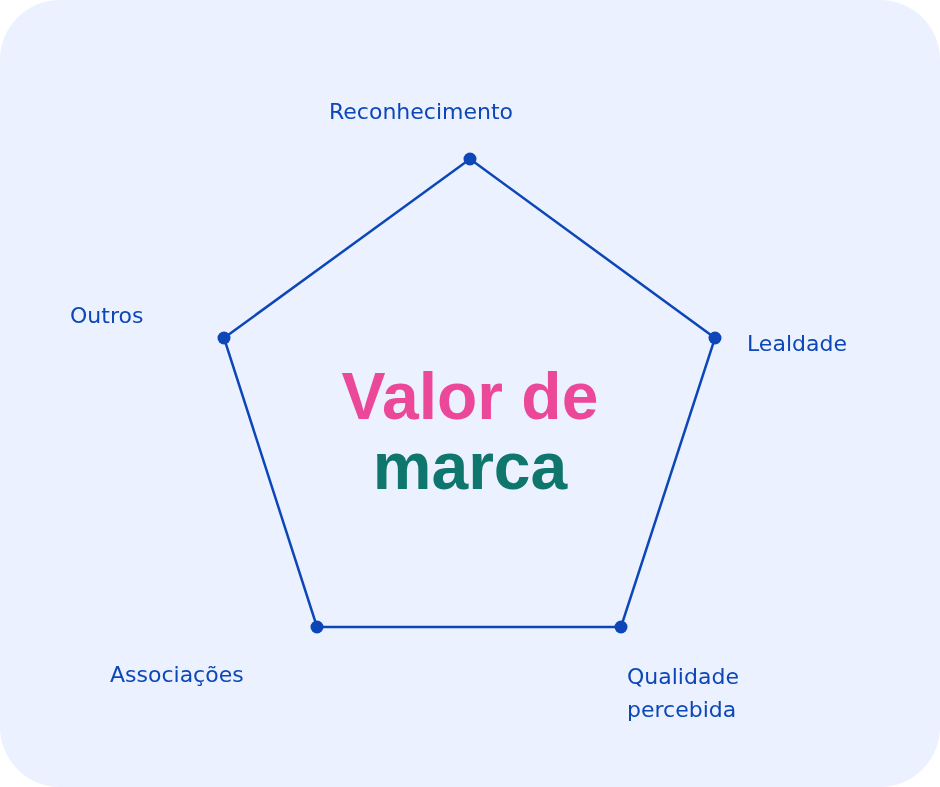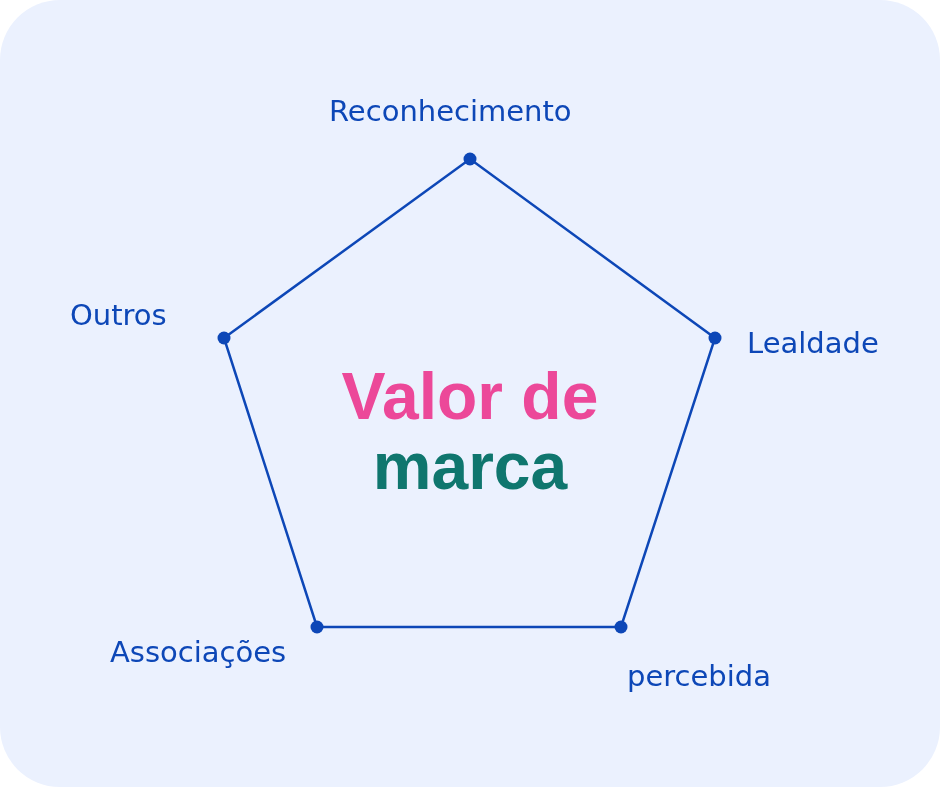--- a/index.html
+++ b/index.html
@@ -1,19 +1,19 @@
 <!DOCTYPE html>
 <html><head>
 <meta charset="utf-8">
 <style>
   html, body { margin:0; padding:0; background:#ffffff; }
   body { width:940px; height:787px; position:relative; overflow:hidden; font-family:"Liberation Sans", sans-serif; }
   .card { position:absolute; left:0; top:0; width:940px; height:787px; background:#EBF1FE; border-radius:60px; }
   svg.diagram { position:absolute; left:0; top:0; }
-  .label { position:absolute; color:#0D47B7; font-family:"DejaVu Sans", sans-serif; font-size:29px; line-height:33px; white-space:nowrap; }
+  .label { position:absolute; color:#0D47B7; font-family:"DejaVu Sans", sans-serif; font-size:22px; line-height:33px; white-space:nowrap; }
   .title { position:absolute; left:0; width:940px; text-align:center; font-family:"Liberation Sans", sans-serif; font-weight:bold; font-size:66px; line-height:68px; }
   .title-1 { top:362px; color:#ec4899; }
   .title-2 { top:432px; color:#0f766e; }
 </style>
 </head>
 <body>
 
 <div class="card"></div>
 
 <svg class="diagram" width="940" height="787">
@@ -21,21 +21,22 @@
   <circle cx="470" cy="159" r="6.5" fill="#0D47B7"></circle>
   <circle cx="715" cy="338" r="6.5" fill="#0D47B7"></circle>
   <circle cx="621" cy="627" r="6.5" fill="#0D47B7"></circle>
   <circle cx="317" cy="627" r="6.5" fill="#0D47B7"></circle>
   <circle cx="224" cy="338" r="6.5" fill="#0D47B7"></circle>
 </svg>
 
 <div class="label" style="left:329px; top:95px;">Reconhecimento</div>
 <div class="label" style="left:747px; top:327px;">Lealdade</div>
 <div class="label" style="left:627px; top:660px;">
+  <div>Qualidade</div>
   <div>percebida</div>
 </div>
-<div class="label" style="left:110px; top:636px;">Associações</div>
+<div class="label" style="left:110px; top:658px;">Associações</div>
 <div class="label" style="left:70px; top:299px; ">
   <div>Outros</div>
 </div>
 
 <div class="title title-1">Valor de</div>
 <div class="title title-2">marca</div>
 
 </body></html>

